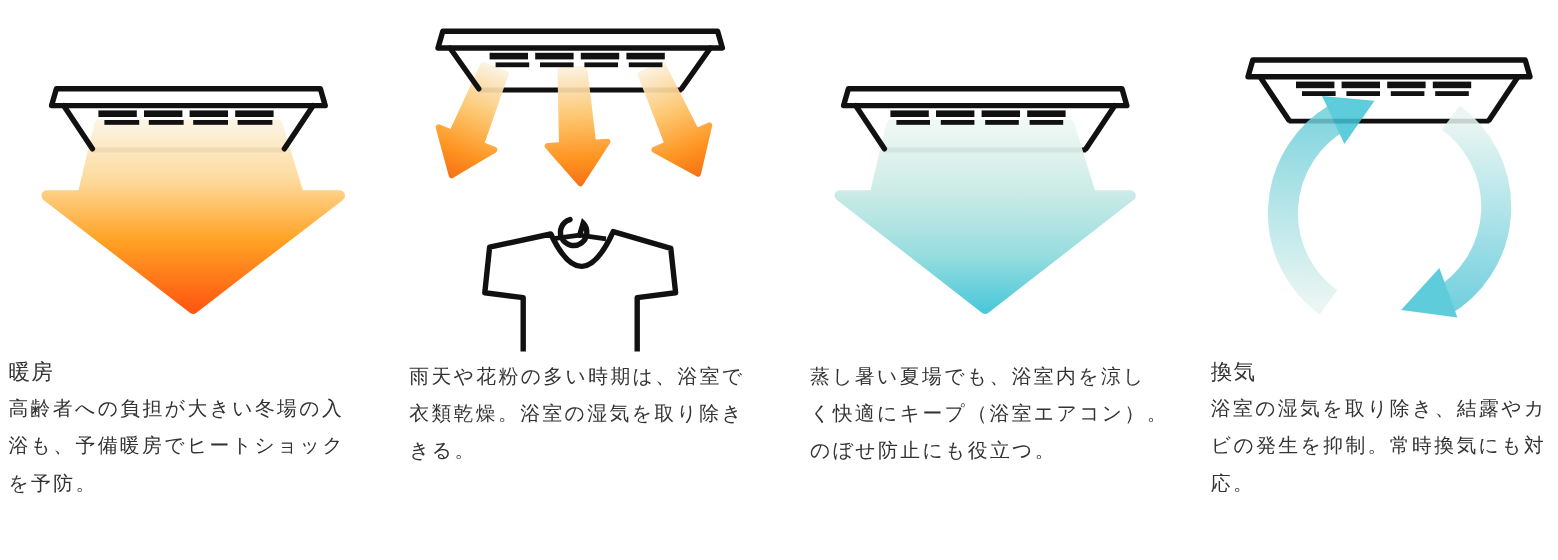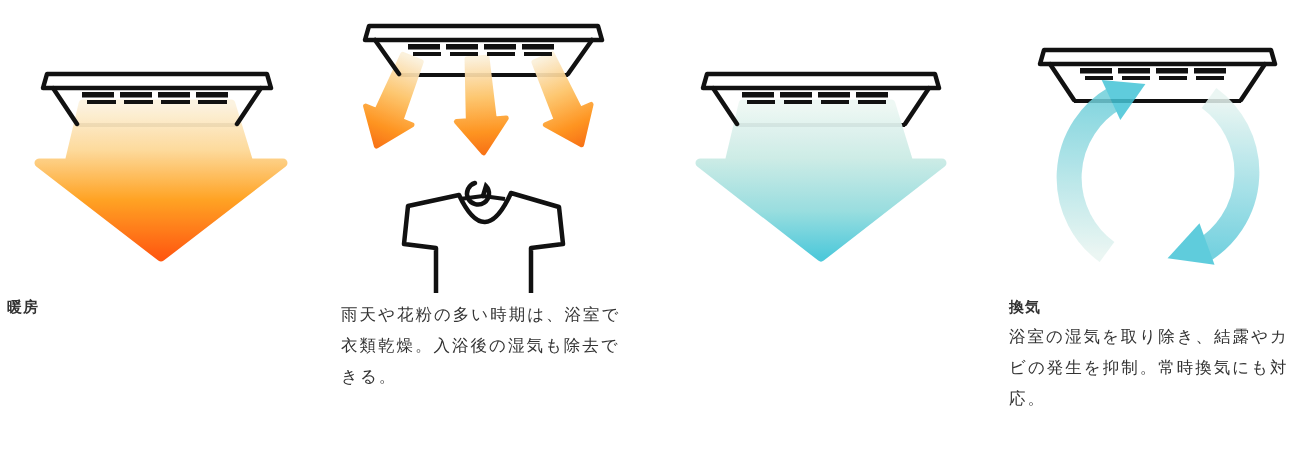--- a/index.html
+++ b/index.html
@@ -11,21 +11,21 @@
   .features{
     display:grid;
     grid-template-columns:repeat(4,1fr);
     padding:0 4px 0 7px;
   }
   .feature{padding:0 14px 0 0;}
   .illo{width:320px;height:295px;}
   .illo svg{display:block;}
   .feature h3{
     margin:3px 0 2px 0;
-    font-size:15px;font-weight:700;
+    font-size:18px;font-weight:400;
     letter-spacing:1px;color:#333333;
   }
   .feature p{
     margin:4px 0 0 0;
     font-size:16.5px;line-height:31px;
     letter-spacing:2px;color:#333333;
     white-space:pre-line;
   }
 </style>
 </head>
@@ -59,20 +59,23 @@
               <rect x="189" y="92" width="32" height="5.5"></rect>
             <rect x="80" y="100" width="29" height="4"></rect>
               <rect x="117" y="100" width="29" height="4"></rect>
             <rect x="154" y="100" width="29" height="4"></rect>
               <rect x="191" y="100" width="29" height="4"></rect>
           </g>
         </g>
       </svg>
     </div>
     <h3>暖房</h3>
+    <p>高齢者への負担が大きい冬場の入
+浴も、予備暖房でヒートショック
+を予防。</p>
   </section>
 
   <section class="feature">
     <div class="illo">
       <svg width="320" height="295" viewBox="0 0 320 295">
         <defs>
           <linearGradient id="g-warm2" x1="0" y1="0" x2="0" y2="95" gradientUnits="userSpaceOnUse">
             <stop offset="0" stop-color="#FBF0DA"></stop>
             <stop offset="0.42" stop-color="#FDC264"></stop>
             <stop offset="0.78" stop-color="#FE8D11"></stop>
@@ -110,21 +113,21 @@
         </g>
 
         <g>
           <path d="M134 183 A 11 11 0 1 0 145 186 L142 196" fill="none" stroke="#111111" stroke-width="4.5" stroke-linecap="round"></path>
           <path d="M119 199 L142 196 L164 199" fill="none" stroke="#111111" stroke-width="4"></path>
           <path d="M95 293 L95 248 L63 244 L67 206 L118 195 Q144 250 170 193 L218 207 L222 244 L190 248 L190 293" fill="#ffffff" stroke="#111111" stroke-width="4.5" stroke-linejoin="round"></path>
         </g>
       </svg>
     </div>
     <p>雨天や花粉の多い時期は、浴室で
-衣類乾燥。入浴後の湿気も除去で
+衣類乾燥。浴室の湿気を取り除き
 きる。</p>
   </section>
 
   <section class="feature">
     <div class="illo">
       <svg width="320" height="295" viewBox="0 0 320 295">
         <defs>
           <linearGradient id="g-cool3" x1="0" y1="104" x2="0" y2="257" gradientUnits="userSpaceOnUse">
             <stop offset="0" stop-color="#EEF8F4"></stop>
             <stop offset="0.35" stop-color="#CBEBE5"></stop>
@@ -143,20 +146,23 @@
             <rect x="143" y="92" width="32" height="5.5"></rect>
               <rect x="181" y="92" width="32" height="5.5"></rect>
             <rect x="72" y="100" width="28" height="4"></rect>
               <rect x="109" y="100" width="28" height="4"></rect>
             <rect x="146" y="100" width="28" height="4"></rect>
               <rect x="183" y="100" width="28" height="4"></rect>
           </g>
         </g>
       </svg>
     </div>
+    <p>蒸し暑い夏場でも、浴室内を涼し
+く快適にキープ（浴室エアコン）。
+のぼせ防止にも役立つ。</p>
   </section>
 
   <section class="feature">
     <div class="illo">
       <svg width="320" height="295" viewBox="0 0 320 295">
         <defs>
           <linearGradient id="g-arcL" x1="100" y1="255" x2="108" y2="100" gradientUnits="userSpaceOnUse">
             <stop offset="0" stop-color="#E8F5F1"></stop>
             <stop offset="1" stop-color="#6FCFDA"></stop>
           </linearGradient>

